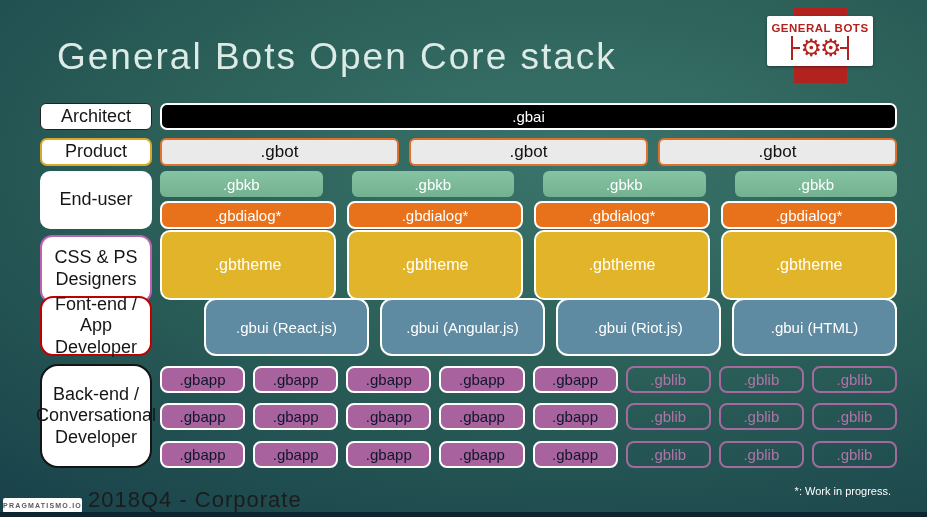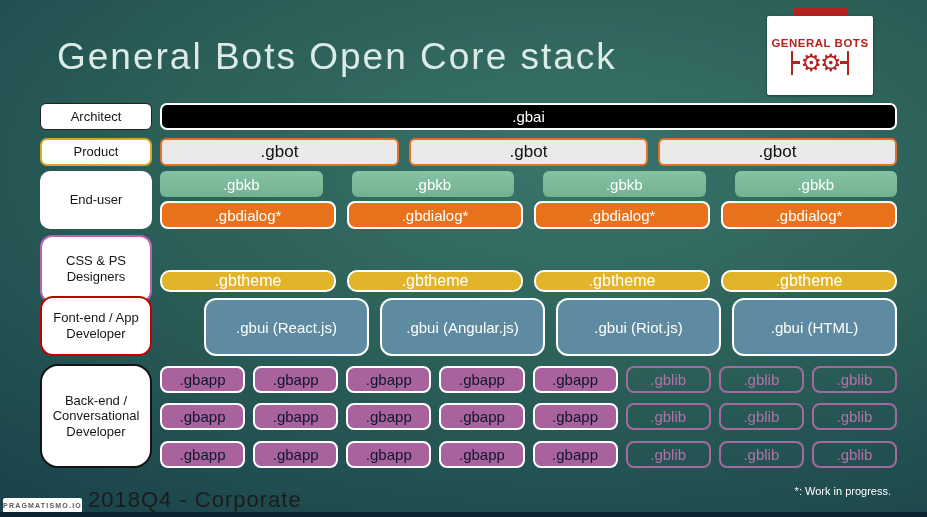--- a/index.html
+++ b/index.html
@@ -12,51 +12,51 @@
   .bottom-edge { position:absolute; left:0; right:0; bottom:0; height:5px; background:#0d2431; }
 
   .title {
     position:absolute; left:57px; top:36px;
     font-size:37px; font-weight:400; letter-spacing:2px; color:#dcebe6;
   }
 
   
   .logo-band { position:absolute; left:794px; top:8px; width:53px; height:75px; background:#b2231f; }
   .logo-card {
-    position:absolute; left:767px; top:16px; width:106px; height:79px; background:#fff;
+    position:absolute; left:767px; top:16px; width:106px; height:50px; background:#fff;
     border-radius:2px; box-shadow:0 1px 3px rgba(0,0,0,.4);
     display:flex; flex-direction:column; align-items:center; justify-content:center;
   }
   .logo-brand { color:#b2231f; font-weight:bold; font-size:11.5px; letter-spacing:.5px; margin-bottom:2px; }
   .gear-row { display:flex; align-items:center; color:#b2231f; }
   .gear-tick { width:2.5px; height:24px; background:#b2231f; }
   .gear-stub { width:7px; height:2.5px; background:#b2231f; }
   .gear-glyph { font-size:24px; line-height:24px; letter-spacing:-2px; }
 
   
   .role {
     position:absolute; left:40px; width:112px; background:#fff; color:#161616;
     display:flex; align-items:center; justify-content:center; text-align:center;
-    font-size:13px; line-height:1.2; padding:2px 6px;
+    font-size:18px; line-height:1.2; padding:2px 6px;
   }
   .role-architect { top:103px; height:27px; border:1.5px solid #222; border-radius:6px; }
   .role-product   { top:138px; height:28px; border:2px solid #d9a92c; border-radius:7px;text-align:right; }
   .role-enduser   { top:171px; height:58px; border:2px solid #fff; border-radius:10px; }
   .role-css       { top:235px; height:68px; border:2px solid #bd62b2; border-radius:12px; }
   .role-frontend  { top:296px; height:60px; border:2px solid #c00000; border-radius:13px; }
   .role-backend   { top:364px; height:104px; border:2px solid #141414; border-radius:18px; }
 
   
   .stack { position:absolute; left:160px; top:0; width:737px; height:100%; }
   .row { position:absolute; left:0; right:0; display:flex; }
   .row-gbai     { top:103px; height:27px; }
   .row-gbot     { top:138px; height:28px; gap:10px; }
   .row-gbkb     { top:171px; height:26px; gap:29px; }
   .row-gbdialog { top:201px; height:28px; gap:11px; }
-  .row-gbtheme  { top:246px; height:70px; gap:11px;align-items:center; }
+  .row-gbtheme  { top:230px; height:70px; gap:11px; }
   .row-gbui     { top:298px; height:58px; gap:11px;padding-left:44px; }
   .row-apps1    { top:366px; height:27px; gap:8px; }
   .row-apps2    { top:403px; height:27px; gap:8px; }
   .row-apps3    { top:441px; height:27px; gap:8px; }
 
   .box { flex:1; display:flex; align-items:center; justify-content:center; white-space:nowrap; }
   .gbai    { background:#000; border:2px solid #fff; border-radius:7px; color:#fff; font-size:15px; }
   .gbot    { background:#eaeaea; border:2px solid #e0702a; border-radius:6px; color:#111; font-size:17px; }
   .gbkb    { background:linear-gradient(180deg,#86c3a3,#73b190); border-radius:6px; color:#fff; font-size:15px; }
   .gbdialog{ background:#e8721c; border:2px solid #fff; border-radius:8px; color:#fff; font-size:15px; }

